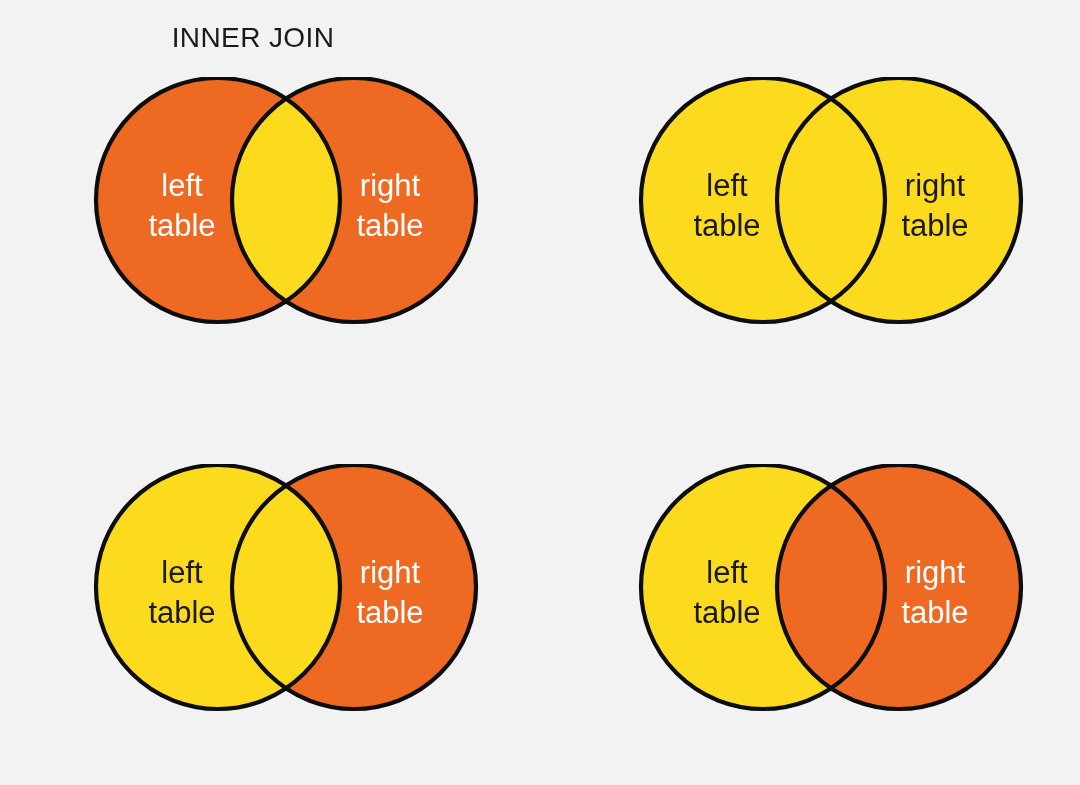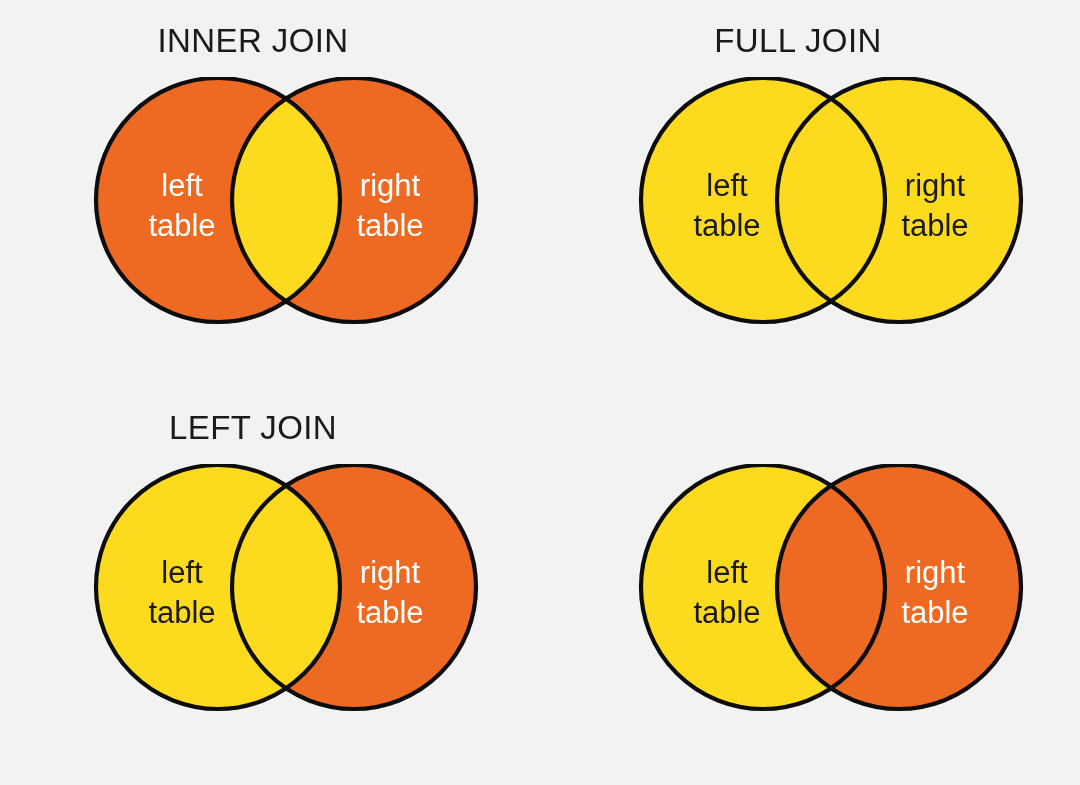--- a/index.html
+++ b/index.html
@@ -22,21 +22,21 @@
     position: absolute;
     width: 470px;
     height: 360px;
   }
   .panel-title {
     position: absolute;
     top: 0;
     left: 0;
     width: 470px;
     text-align: center;
-    font-size: 33px;
+    font-size: 28px;
     font-weight: 400;
     letter-spacing: 0.4px;
     color: #1a1a1a;
     font-family: "Liberation Sans", sans-serif;
     white-space: nowrap;
   }
   .venn {
     position: absolute;
     left: 0;
     top: 55px;
@@ -79,21 +79,20 @@
         <g clip-path="url(#clipL-inner-join)">
           <circle cx="336" cy="123" r="122" fill="#fcdb1f"></circle>
         </g>
         <circle cx="200" cy="123" r="122" class="outline"></circle>
         <circle cx="336" cy="123" r="122" class="outline"></circle>
         <text x="164" y="119" text-anchor="middle" class="venn-label" fill="#ffffff"><tspan x="164" dy="0">left</tspan><tspan x="164" dy="40">table</tspan></text>
         <text x="372" y="119" text-anchor="middle" class="venn-label" fill="#ffffff"><tspan x="372" dy="0">right</tspan><tspan x="372" dy="40">table</tspan></text>
       </svg>
     </div>
     <div class="panel" style="left: 563px; top: 22px;">
-      <div class="panel-title">FULL JOIN</div>
       <svg class="venn" viewBox="0 0 470 300">
         <defs>
           <clipPath id="clipL-full-join">
             <circle cx="200" cy="123" r="122"></circle>
           </clipPath>
           <clipPath id="clipR-full-join">
             <circle cx="336" cy="123" r="122"></circle>
           </clipPath>
         </defs>
         <g>
@@ -105,21 +104,20 @@
         <g clip-path="url(#clipL-full-join)">
           <circle cx="336" cy="123" r="122" fill="#fcdb1f"></circle>
         </g>
         <circle cx="200" cy="123" r="122" class="outline"></circle>
         <circle cx="336" cy="123" r="122" class="outline"></circle>
         <text x="164" y="119" text-anchor="middle" class="venn-label" fill="#1a1a1a"><tspan x="164" dy="0">left</tspan><tspan x="164" dy="40">table</tspan></text>
         <text x="372" y="119" text-anchor="middle" class="venn-label" fill="#1a1a1a"><tspan x="372" dy="0">right</tspan><tspan x="372" dy="40">table</tspan></text>
       </svg>
     </div>
     <div class="panel" style="left: 18px; top: 409px;">
-      <div class="panel-title">LEFT JOIN</div>
       <svg class="venn" viewBox="0 0 470 300">
         <defs>
           <clipPath id="clipL-left-join">
             <circle cx="200" cy="123" r="122"></circle>
           </clipPath>
           <clipPath id="clipR-left-join">
             <circle cx="336" cy="123" r="122"></circle>
           </clipPath>
         </defs>
         <g>

